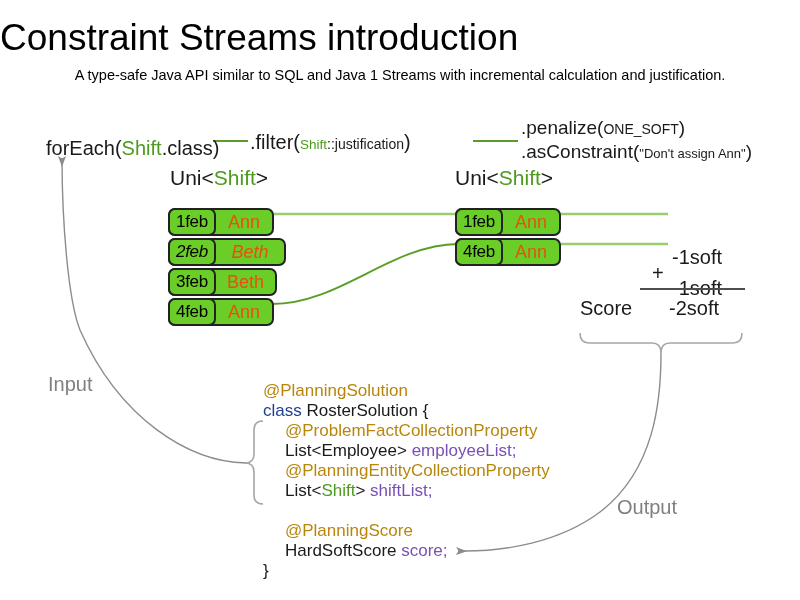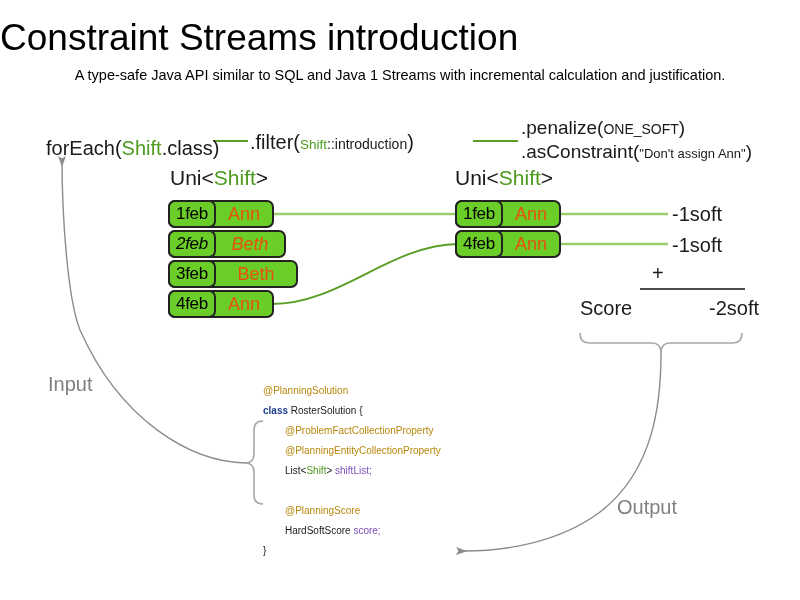--- a/index.html
+++ b/index.html
@@ -70,20 +70,21 @@
   .fact-stack { }
   .fact-row {
     position: absolute;
     height: 28px;
     box-sizing: border-box;
     background: #6bcd27;
     border: 2px solid #222222;
     border-radius: 7px;
     display: flex;
     align-items: flex-start;
+    margin-top: 8px;
   }
   .fact-date {
     box-sizing: border-box;
     width: 48px;
     background: #6bcd27;
     border: 2px solid #222222;
     border-radius: 7px;
     margin: -2px 0 -2px -2px;
     font-size: 17px;
     line-height: 24px;
@@ -100,61 +101,62 @@
     padding: 0 4px;
     white-space: nowrap;
   }
 
   
   .soft-val {
     font-size: 20px;
     line-height: 24px;
     color: #1a1a1a;
     white-space: nowrap;
+    margin-top: 43px;
   }
   #soft1 { left: 672px; top: 202px; }
   #soft2 { left: 672px; top: 233px; }
   #plus-sign {
     left: 652px; top: 262px;
     font-size: 20px; line-height: 22px; color: #1a1a1a;
   }
   #sum-rule {
     left: 640px; top: 288px;
     width: 105px; height: 2px;
     background: #4d4d4d;
   }
   #score-label {
     left: 580px; top: 296px;
     font-size: 20px; line-height: 24px; color: #1a1a1a;
   }
   #score-total {
     left: 669px; top: 296px;
-    font-size: 20px; line-height: 24px; color: #1a1a1a; margin-left: 40px;
+    font-size: 20px; line-height: 24px; color: #1a1a1a;
   }
 
   
   .flow-label {
     font-size: 20px;
     line-height: 24px;
     color: #808080;
     white-space: nowrap;
   }
   #label-input  { left: 48px;  top: 372px; }
   #label-output { left: 617px; top: 495px; }
 
   
   #code-block {
     left: 263px; top: 381px;
-    font-size: 10px;
+    font-size: 17px;
     line-height: 20px;
     white-space: nowrap;
   }
   #code-block .ln { height: 20px; }
   .ann  { color: #b8860b; }
-  .kw   { color: #1f3f8f; font-weight: bold; }
+  .kw   { color: #1f3f8f; font-weight: normal; }
   .var  { color: #7a4fb5; }
   .plain{ color: #1a1a1a; }
   .grn  { color: #4d9b1e; }
   .ind1 { padding-left: 22px; }
 
   
   #overlay {
     left: 0; top: 0;
     width: 800px; height: 600px;
     pointer-events: none;
@@ -193,21 +195,21 @@
     <path d="M 246 463 C 190 462, 120 420, 80 330 C 68 300, 62 220, 62 158" fill="none" stroke="#8c8c8c" stroke-width="1.4" marker-end="url(#arrow-gray)"></path>
 
     <path d="M 263 421 q -9 0 -9 9 L 254 454 q 0 9 -9 9 q 9 0 9 9 L 254 495 q 0 9 9 9" fill="none" stroke="#a6a6a6" stroke-width="1.6"></path>
   </svg>
 
   <div class="abs pipe" id="pipe-foreach">
     <span>forEach(</span><span class="green-type">Shift</span><span>.class)</span>
   </div>
 
   <div class="abs pipe" id="pipe-filter">
-    <span>.filter(</span><span class="sm-green">Shift</span><span class="sm">::introduction</span><span>)</span>
+    <span>.filter(</span><span class="sm-green">Shift</span><span class="sm">::justification</span><span>)</span>
   </div>
 
   <div class="abs pipe" id="pipe-penalize">
     <span>.penalize(</span><span class="sm">ONE_SOFT</span><span>)</span>
   </div>
 
   <div class="abs pipe" id="pipe-asconstraint">
     <span>.asConstraint(</span><span class="quote">"Don't assign Ann"</span><span>)</span>
   </div>
 
@@ -220,21 +222,21 @@
 
   <div class="abs fact-stack" id="stack-left" style="left:168px; top:200px; width:106px; height:120px;">
       <div class="fact-row" style="left: 0px; top: 0px; width: 106px;">
         <div class="fact-date">1feb</div>
         <div class="fact-emp">Ann</div>
       </div>
       <div class="fact-row" style="left: 0px; top: 30px; width: 118px; font-style: italic;">
         <div class="fact-date">2feb</div>
         <div class="fact-emp">Beth</div>
       </div>
-      <div class="fact-row" style="left: 0px; top: 60px; width: 130px;">
+      <div class="fact-row" style="left: 0px; top: 60px; width: 109px;">
         <div class="fact-date">3feb</div>
         <div class="fact-emp">Beth</div>
       </div>
       <div class="fact-row" style="left: 0px; top: 90px; width: 106px;">
         <div class="fact-date">4feb</div>
         <div class="fact-emp">Ann</div>
       </div>
     </div>
   <div class="abs fact-stack" id="stack-right" style="left:455px; top:200px; width:106px; height:60px;">
       <div class="fact-row" style="left: 0px; top: 0px; width: 106px;">
@@ -254,20 +256,21 @@
   <div class="abs" id="score-label">Score</div>
   <div class="abs" id="score-total">-2soft</div>
 
   <div class="abs flow-label" id="label-input">Input</div>
   <div class="abs flow-label" id="label-output">Output</div>
 
   <div class="abs" id="code-block">
       <div class="ln"><span class="ann">@PlanningSolution</span></div>
       <div class="ln"><span class="kw">class</span><span class="plain"> RosterSolution {</span></div>
       <div class="ln ind1"><span class="ann">@ProblemFactCollectionProperty</span></div>
+      <div class="ln ind1"><span class="plain">List&lt;Employee&gt; </span><span class="var">employeeList</span><span class="var">;</span></div>
       <div class="ln ind1"><span class="ann">@PlanningEntityCollectionProperty</span></div>
       <div class="ln ind1"><span class="plain">List&lt;</span><span class="grn">Shift</span><span class="plain">&gt; </span><span class="var">shiftList</span><span class="var">;</span></div>
       <div class="ln"><span class="plain"> </span></div>
       <div class="ln ind1"><span class="ann">@PlanningScore</span></div>
       <div class="ln ind1"><span class="plain">HardSoftScore </span><span class="var">score</span><span class="var">;</span></div>
       <div class="ln"><span class="plain">}</span></div>
     </div>
 
 </div>
 

